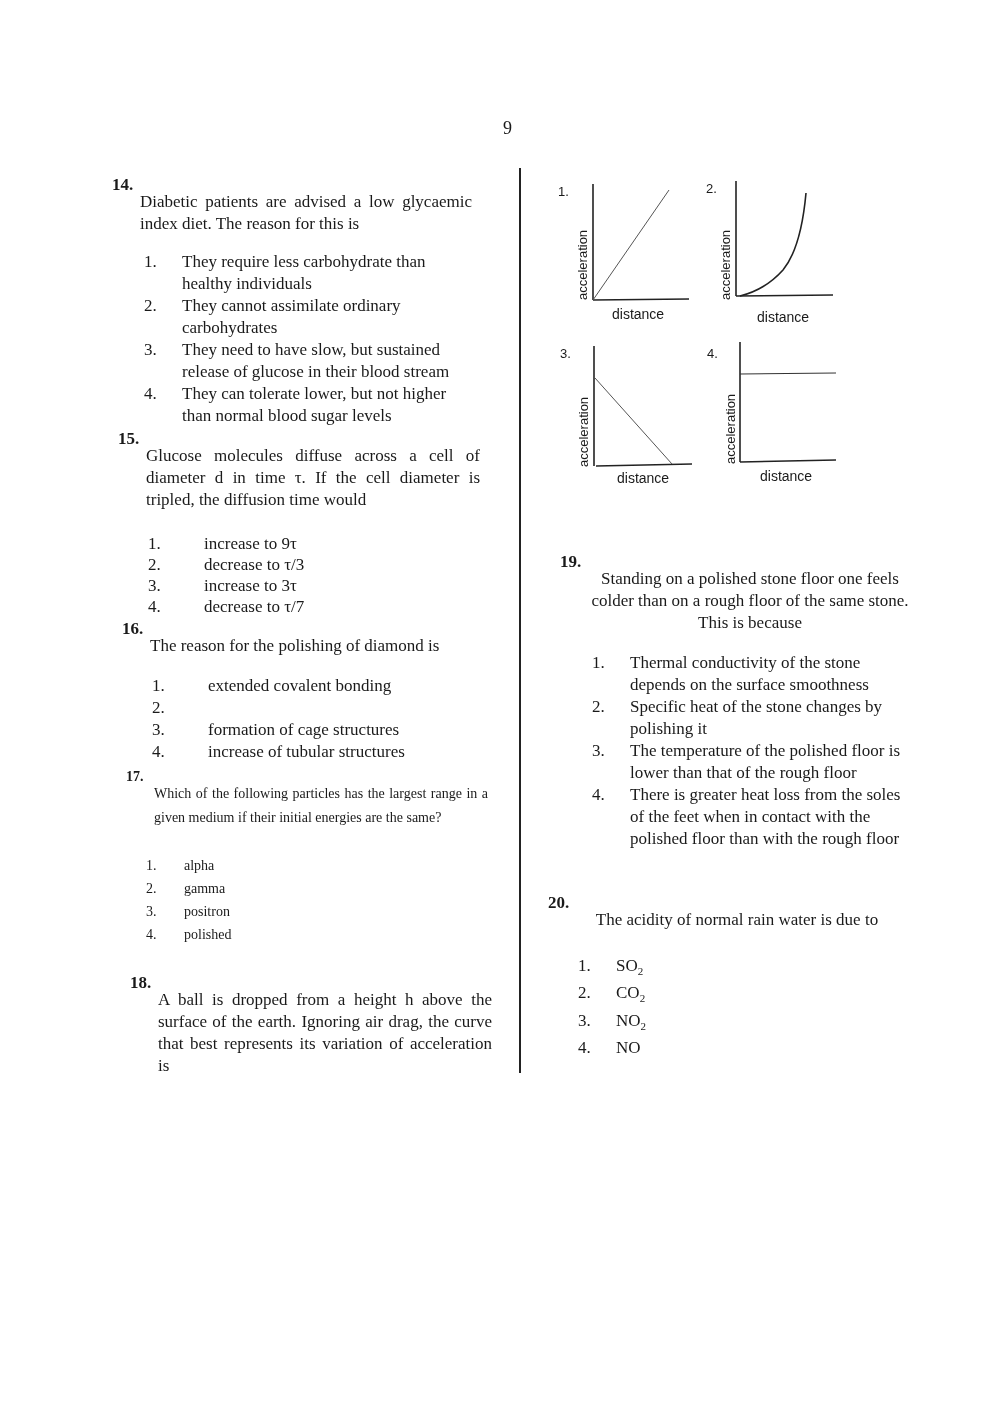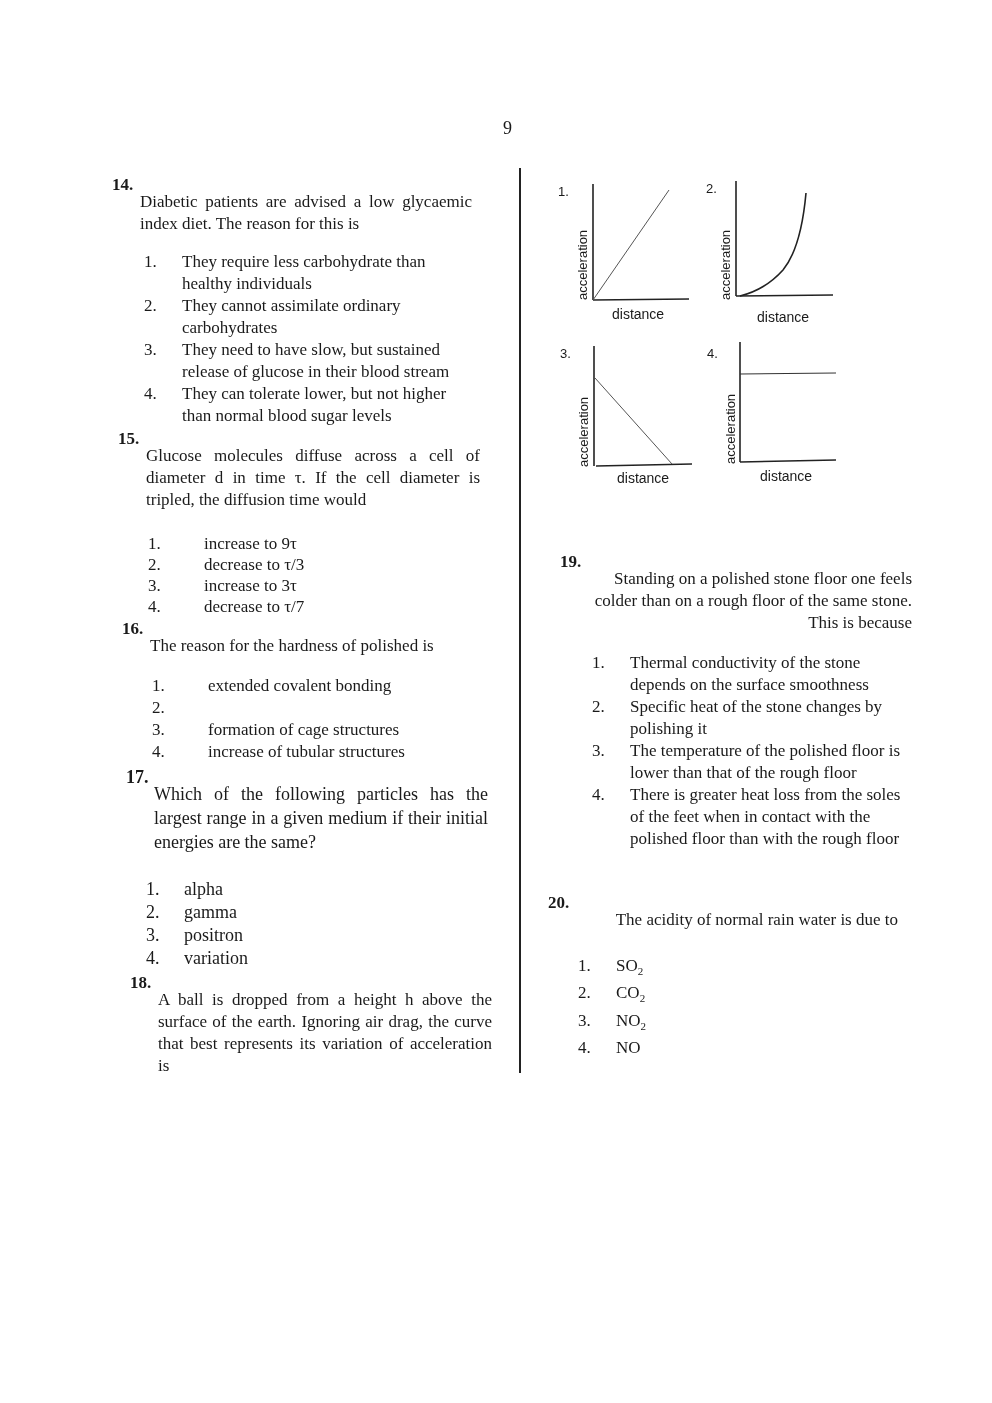--- a/index.html
+++ b/index.html
@@ -76,62 +76,62 @@
     <div class="opt wide">
         <span class="on">4.</span>
         <span class="ot">decrease to τ/7</span>
       </div>
   </div>
 </div>
 
 <div class="q" style="left:122px; top:618px; width:360px;">
   <div class="stem">
     <span class="num">16.</span>
-    <span class="stem-text">The reason for the hardness of polished is</span>
+    <span class="stem-text">The reason for the polishing of diamond is</span>
   </div>
   <div class="opts" style="margin-top:18px; padding-left:30px; line-height:22px;">
     <div class="opt wide">
         <span class="on">1.</span>
         <span class="ot">extended covalent bonding</span>
       </div>
     <div class="opt wide">
         <span class="on">2.</span>
       </div>
     <div class="opt wide">
         <span class="on">3.</span>
         <span class="ot">formation of cage structures</span>
       </div>
     <div class="opt wide">
         <span class="on">4.</span>
         <span class="ot">increase of tubular structures</span>
       </div>
   </div>
 </div>
 
-<div class="q" style="left:126px; top:765px; width:362px; font-size:18px; line-height:24px;">
+<div class="q" style="left:126px; top:765px; width:362px; font-size:14px; line-height:24px;">
   <div class="stem">
     <span class="num">17.</span>
     <span class="stem-text">Which of the following particles has the largest range in a given medium if their initial energies are the same?</span>
   </div>
   <div class="opts" style="margin-top:24px; padding-left:20px; line-height:23px;">
     <div class="opt">
         <span class="on">1.</span>
         <span class="ot">alpha</span>
       </div>
     <div class="opt">
         <span class="on">2.</span>
         <span class="ot">gamma</span>
       </div>
     <div class="opt">
         <span class="on">3.</span>
         <span class="ot">positron</span>
       </div>
     <div class="opt">
         <span class="on">4.</span>
-        <span class="ot">variation</span>
+        <span class="ot">polished</span>
       </div>
   </div>
 </div>
 
 <div class="q" style="left:130px; top:972px; width:362px;">
   <div class="stem">
     <span class="num">18.</span>
     <span class="stem-text">A ball is dropped from a height h above the surface of the earth. Ignoring air drag, the curve that best represents its variation of acceleration is</span>
   </div>
 </div>
@@ -176,21 +176,21 @@
   <svg width="140" height="130" style="position:absolute;left:0;top:0;">
     <line x1="37" y1="2" x2="37" y2="122" stroke="#222" stroke-width="1.6"></line>
     <line x1="37" y1="122" x2="133" y2="120" stroke="#222" stroke-width="1.6"></line>
     <line x1="37" y1="34" x2="133" y2="33" stroke="#333" stroke-width="1.2"></line>
   </svg>
 </div>
 
 <div class="q" style="left:560px; top:551px; width:352px;">
   <div class="stem">
     <span class="num">19.</span>
-    <span class="stem-text" style="text-align:right;">Standing on a polished stone floor one feels colder than on a rough floor of the same stone. This is because</span>
+    <span class="stem-text" style="text-align:center;">Standing on a polished stone floor one feels colder than on a rough floor of the same stone. This is because</span>
   </div>
   <div class="opts" style="margin-top:18px; padding-left:32px;">
     <div class="opt">
         <span class="on">1.</span>
         <span class="ot">Thermal conductivity of the stone depends on the surface smoothness</span>
       </div>
     <div class="opt">
         <span class="on">2.</span>
         <span class="ot">Specific heat of the stone changes by polishing it</span>
       </div>
@@ -201,21 +201,21 @@
     <div class="opt">
         <span class="on">4.</span>
         <span class="ot">There is greater heat loss from the soles of the feet when in contact with the polished floor than with the rough floor</span>
       </div>
   </div>
 </div>
 
 <div class="q" style="left:548px; top:892px; width:350px;">
   <div class="stem">
     <span class="num">20.</span>
-    <span class="stem-text" style="text-align:right;">The acidity of normal rain water is due to</span>
+    <span class="stem-text" style="text-align:center;">The acidity of normal rain water is due to</span>
   </div>
   <div class="opts" style="margin-top:24px; padding-left:30px; line-height:21px;">
     <div class="opt">
         <span class="on">1.</span>
         <span class="ot"><span>SO</span><sub>2</sub></span>
       </div>
     <div class="opt">
         <span class="on">2.</span>
         <span class="ot"><span>CO</span><sub>2</sub></span>
       </div>

